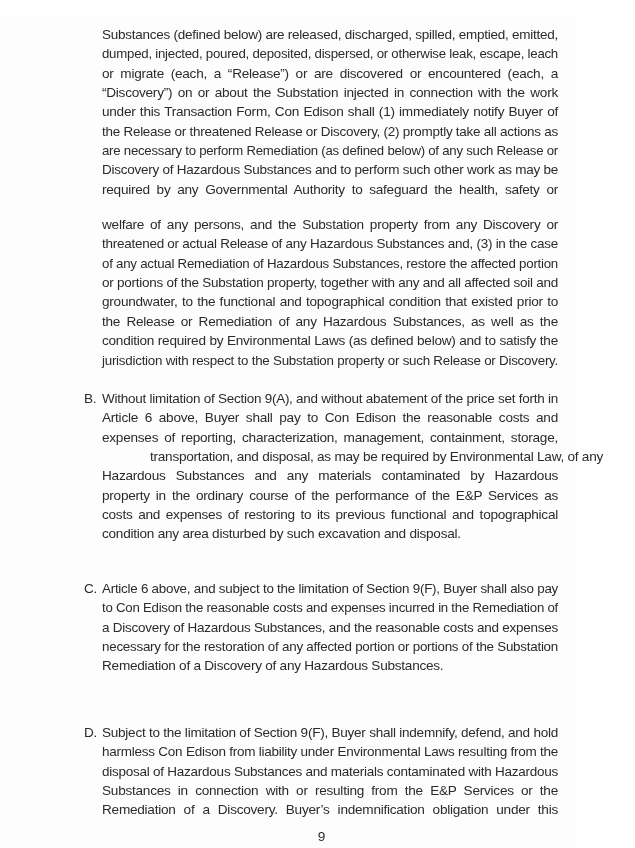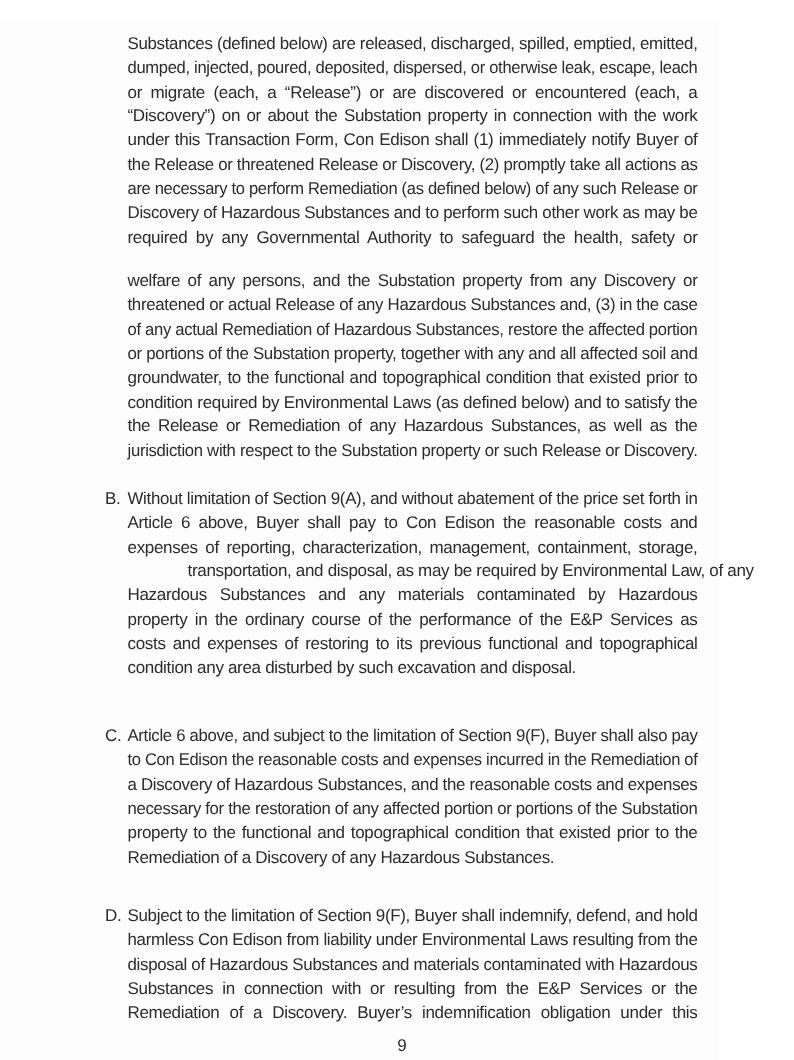--- a/index.html
+++ b/index.html
@@ -67,33 +67,33 @@
   </style>
 </head>
 <body>
 
 <div class="page">
 
   <div class="para" id="para-a">
     <span class="line" style="white-space: nowrap; transform-origin: left center; text-align-last: left; transform: scaleX(0.9928); width: 459.328px;">Substances (defined below) are released, discharged, spilled, emptied, emitted,</span>
     <span class="line" style="white-space: nowrap; transform-origin: left center; text-align-last: left; transform: scaleX(0.974); width: 468.172px;">dumped, injected, poured, deposited, dispersed, or otherwise leak, escape, leach</span>
     <span class="line" style="white-space: nowrap;">or migrate (each, a “Release”) or are discovered or encountered (each, a</span>
-    <span class="line" style="white-space: nowrap;">“Discovery”) on or about the Substation property in connection with the work</span>
+    <span class="line" style="white-space: nowrap;">“Discovery”) on or about the Substation injected in connection with the work</span>
     <span class="line" style="white-space: nowrap;">under this Transaction Form, Con Edison shall (1) immediately notify Buyer of</span>
     <span class="line" style="white-space: nowrap; transform-origin: left center; text-align-last: left; transform: scaleX(0.9891); width: 461.047px;">the Release or threatened Release or Discovery, (2) promptly take all actions as</span>
     <span class="line" style="white-space: nowrap; transform-origin: left center; text-align-last: left; transform: scaleX(0.9715); width: 469.375px;">are necessary to perform Remediation (as defined below) of any such Release or</span>
     <span class="line" style="white-space: nowrap; transform-origin: left center; text-align-last: left; transform: scaleX(0.9934); width: 459.016px;">Discovery of Hazardous Substances and to perform such other work as may be</span>
     <span class="line" style="white-space: nowrap;">required by any Governmental Authority to safeguard the health, safety or</span>
     <span class="line" style="white-space: nowrap; margin-top: 16px;">welfare of any persons, and the Substation property from any Discovery or</span>
     <span class="line" style="white-space: nowrap; transform-origin: left center; text-align-last: left; transform: scaleX(0.99); width: 460.609px;">threatened or actual Release of any Hazardous Substances and, (3) in the case</span>
     <span class="line" style="white-space: nowrap; transform-origin: left center; text-align-last: left; transform: scaleX(0.9772); width: 466.656px;">of any actual Remediation of Hazardous Substances, restore the affected portion</span>
     <span class="line" style="white-space: nowrap; transform-origin: left center; text-align-last: left; transform: scaleX(0.9927); width: 459.359px;">or portions of the Substation property, together with any and all affected soil and</span>
     <span class="line" style="white-space: nowrap;">groundwater, to the functional and topographical condition that existed prior to</span>
+    <span class="line" style="white-space: nowrap;">the Release or Remediation of any Hazardous Substances, as well as the</span>
     <span class="line" style="white-space: nowrap;">condition required by Environmental Laws (as defined below) and to satisfy the</span>
-    <span class="line" style="white-space: nowrap;">the Release or Remediation of any Hazardous Substances, as well as the</span>
     <span class="line last" style="white-space: nowrap; transform-origin: left center; text-align-last: left; transform: scaleX(0.9837); width: 463.562px;">jurisdiction with respect to the Substation property or such Release or Discovery.</span>
   </div>
 
   <div class="para" id="para-b">
     <span class="label">B.</span>
     <span class="line" style="white-space: nowrap; transform-origin: left center; text-align-last: left; transform: scaleX(0.9917); width: 459.812px;">Without limitation of Section 9(A), and without abatement of the price set forth in</span>
     <span class="line" style="white-space: nowrap;">Article 6 above, Buyer shall pay to Con Edison the reasonable costs and</span>
     <span class="line" style="white-space: nowrap;">expenses of reporting, characterization, management, containment, storage,</span>
     <span class="line" style="white-space: nowrap; margin-left: 48px;">transportation, and disposal, as may be required by Environmental Law, of any</span>
     <span class="line" style="white-space: nowrap;">Hazardous Substances and any materials contaminated by Hazardous</span>
@@ -101,21 +101,20 @@
     <span class="line" style="white-space: nowrap;">costs and expenses of restoring to its previous functional and topographical</span>
     <span class="line last" style="white-space: nowrap;">condition any area disturbed by such excavation and disposal.</span>
   </div>
 
   <div class="para" id="para-c">
     <span class="label">C.</span>
     <span class="line" style="white-space: nowrap; transform-origin: left center; text-align-last: left; transform: scaleX(0.9842); width: 463.344px;">Article 6 above, and subject to the limitation of Section 9(F), Buyer shall also pay</span>
     <span class="line" style="white-space: nowrap; transform-origin: left center; text-align-last: left; transform: scaleX(0.973); width: 468.672px;">to Con Edison the reasonable costs and expenses incurred in the Remediation of</span>
     <span class="line" style="white-space: nowrap; transform-origin: left center; text-align-last: left; transform: scaleX(0.9916); width: 459.844px;">a Discovery of Hazardous Substances, and the reasonable costs and expenses</span>
     <span class="line" style="white-space: nowrap; transform-origin: left center; text-align-last: left; transform: scaleX(0.9841); width: 463.375px;">necessary for the restoration of any affected portion or portions of the Substation</span>
-    <span class="line" style="white-space: nowrap;">property to the functional and topographical condition that existed prior to the</span>
     <span class="line last" style="white-space: nowrap;">Remediation of a Discovery of any Hazardous Substances.</span>
   </div>
 
   <div class="para" id="para-d">
     <span class="label">D.</span>
     <span class="line" style="white-space: nowrap; transform-origin: left center; text-align-last: left; transform: scaleX(0.9966); width: 457.562px;">Subject to the limitation of Section 9(F), Buyer shall indemnify, defend, and hold</span>
     <span class="line" style="white-space: nowrap; transform-origin: left center; text-align-last: left; transform: scaleX(0.994); width: 458.766px;">harmless Con Edison from liability under Environmental Laws resulting from the</span>
     <span class="line" style="white-space: nowrap; transform-origin: left center; text-align-last: left; transform: scaleX(0.9933); width: 459.062px;">disposal of Hazardous Substances and materials contaminated with Hazardous</span>
     <span class="line" style="white-space: nowrap;">Substances in connection with or resulting from the E&amp;P Services or the</span>
     <span class="line" style="white-space: nowrap;">Remediation of a Discovery.  Buyer’s indemnification obligation under this</span>

